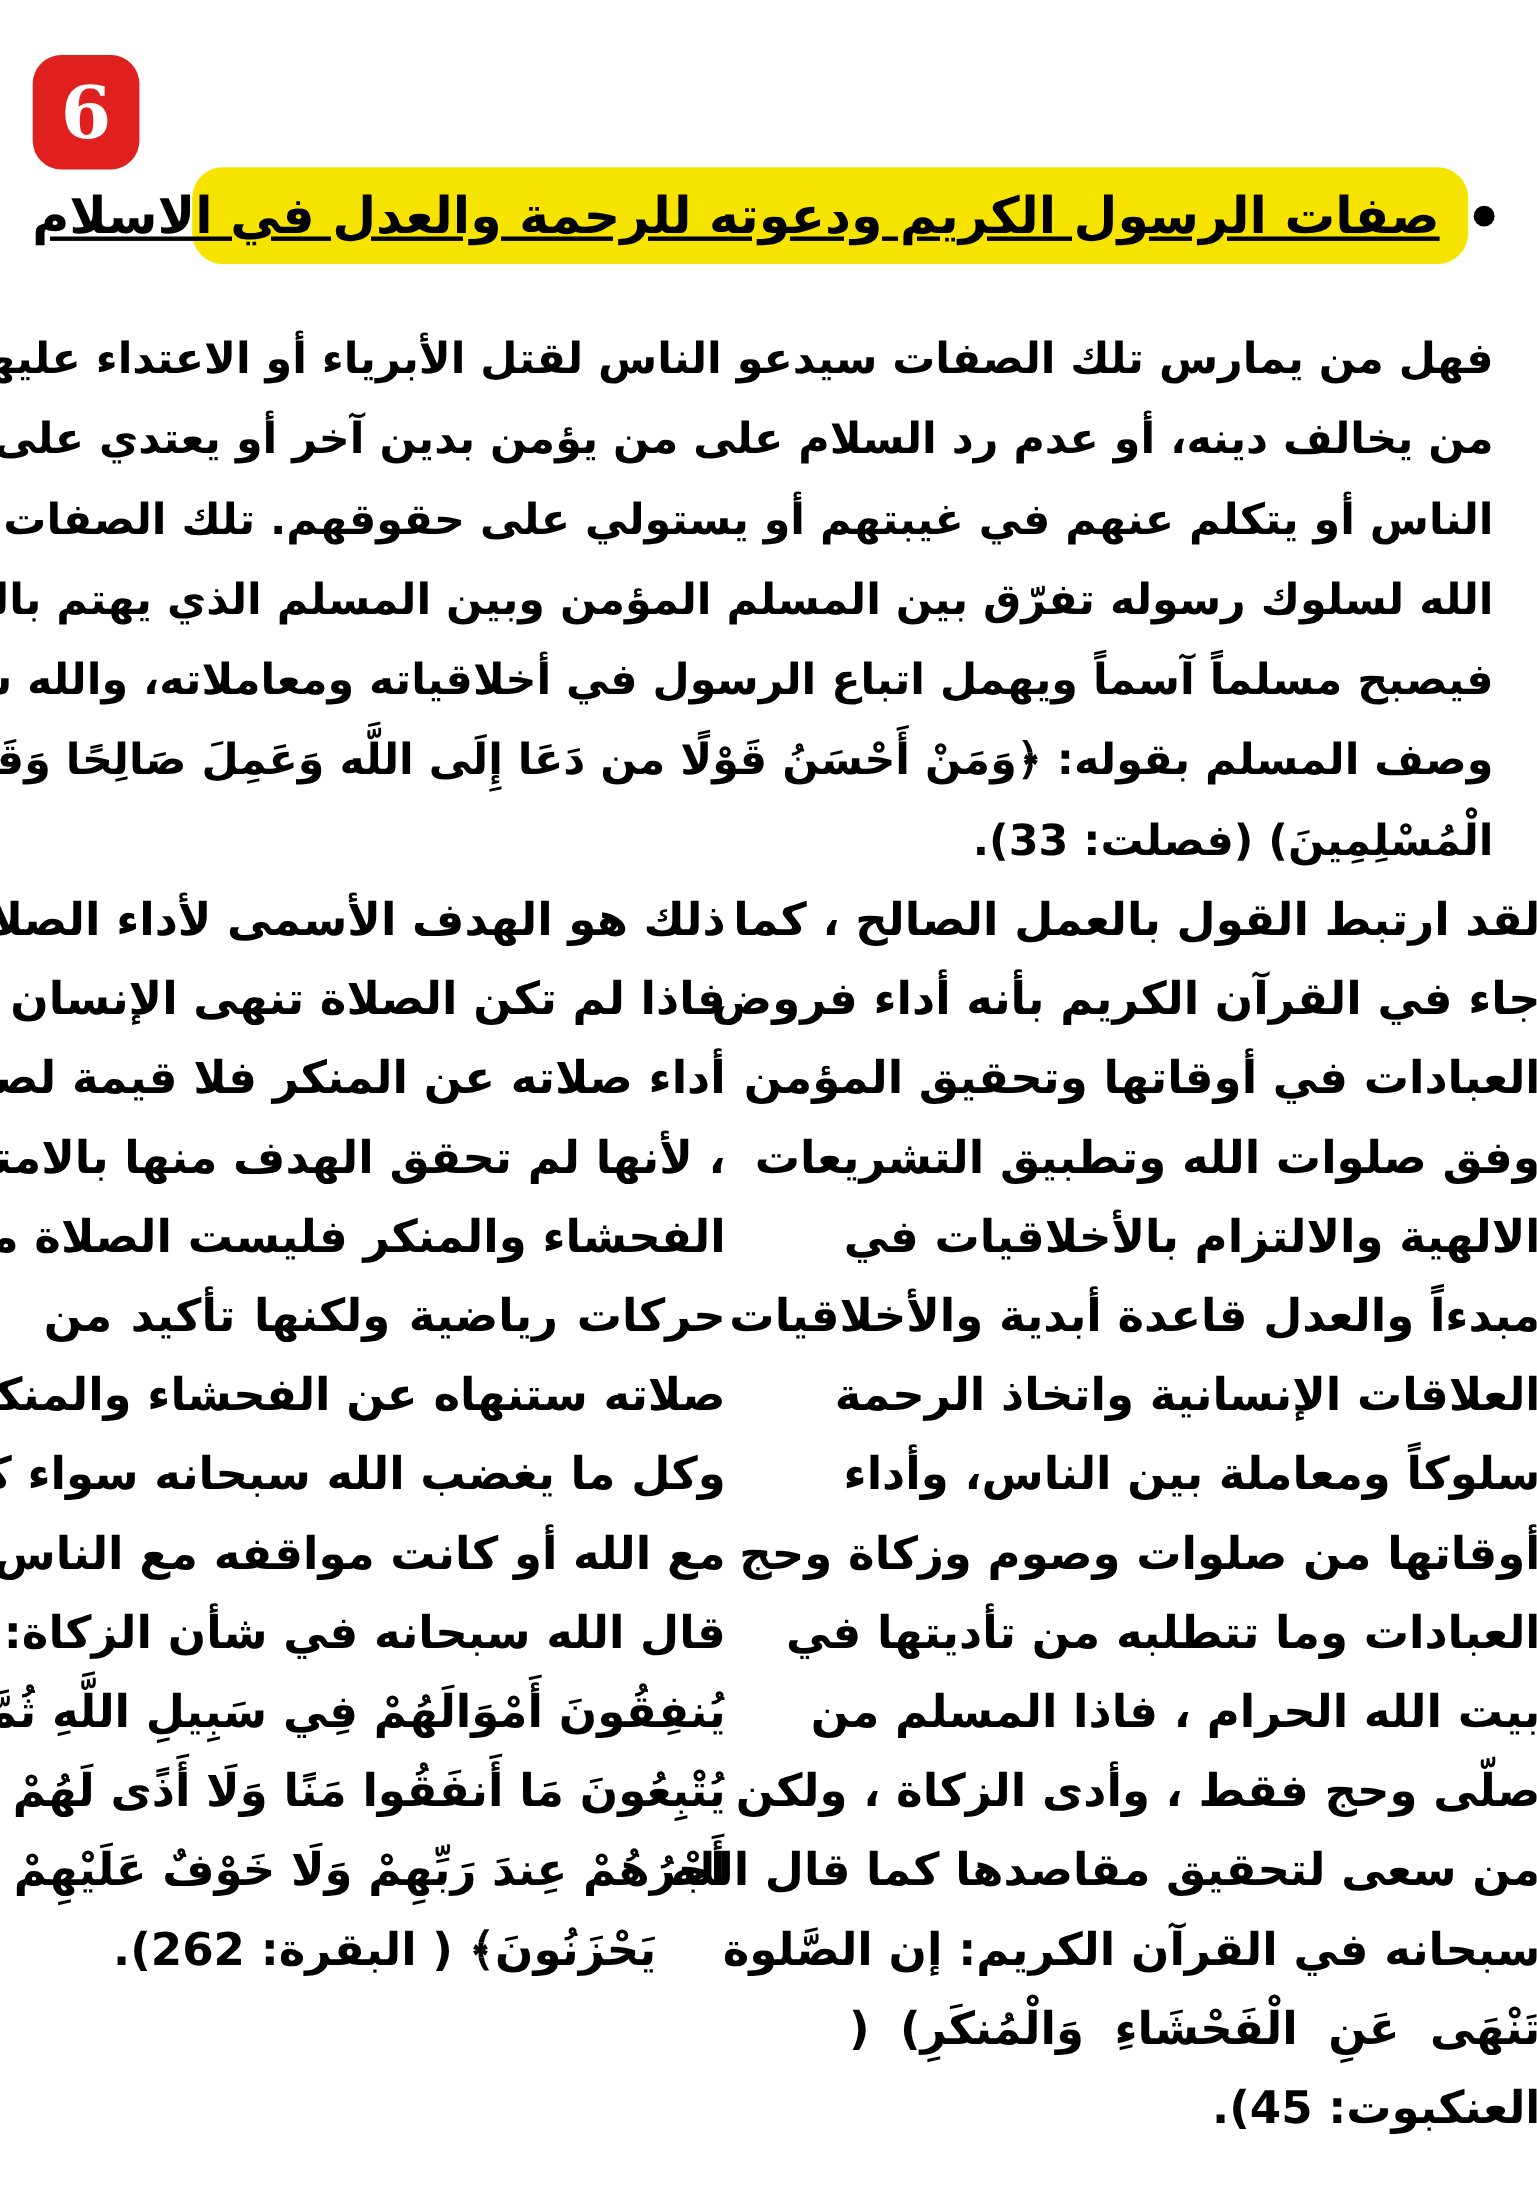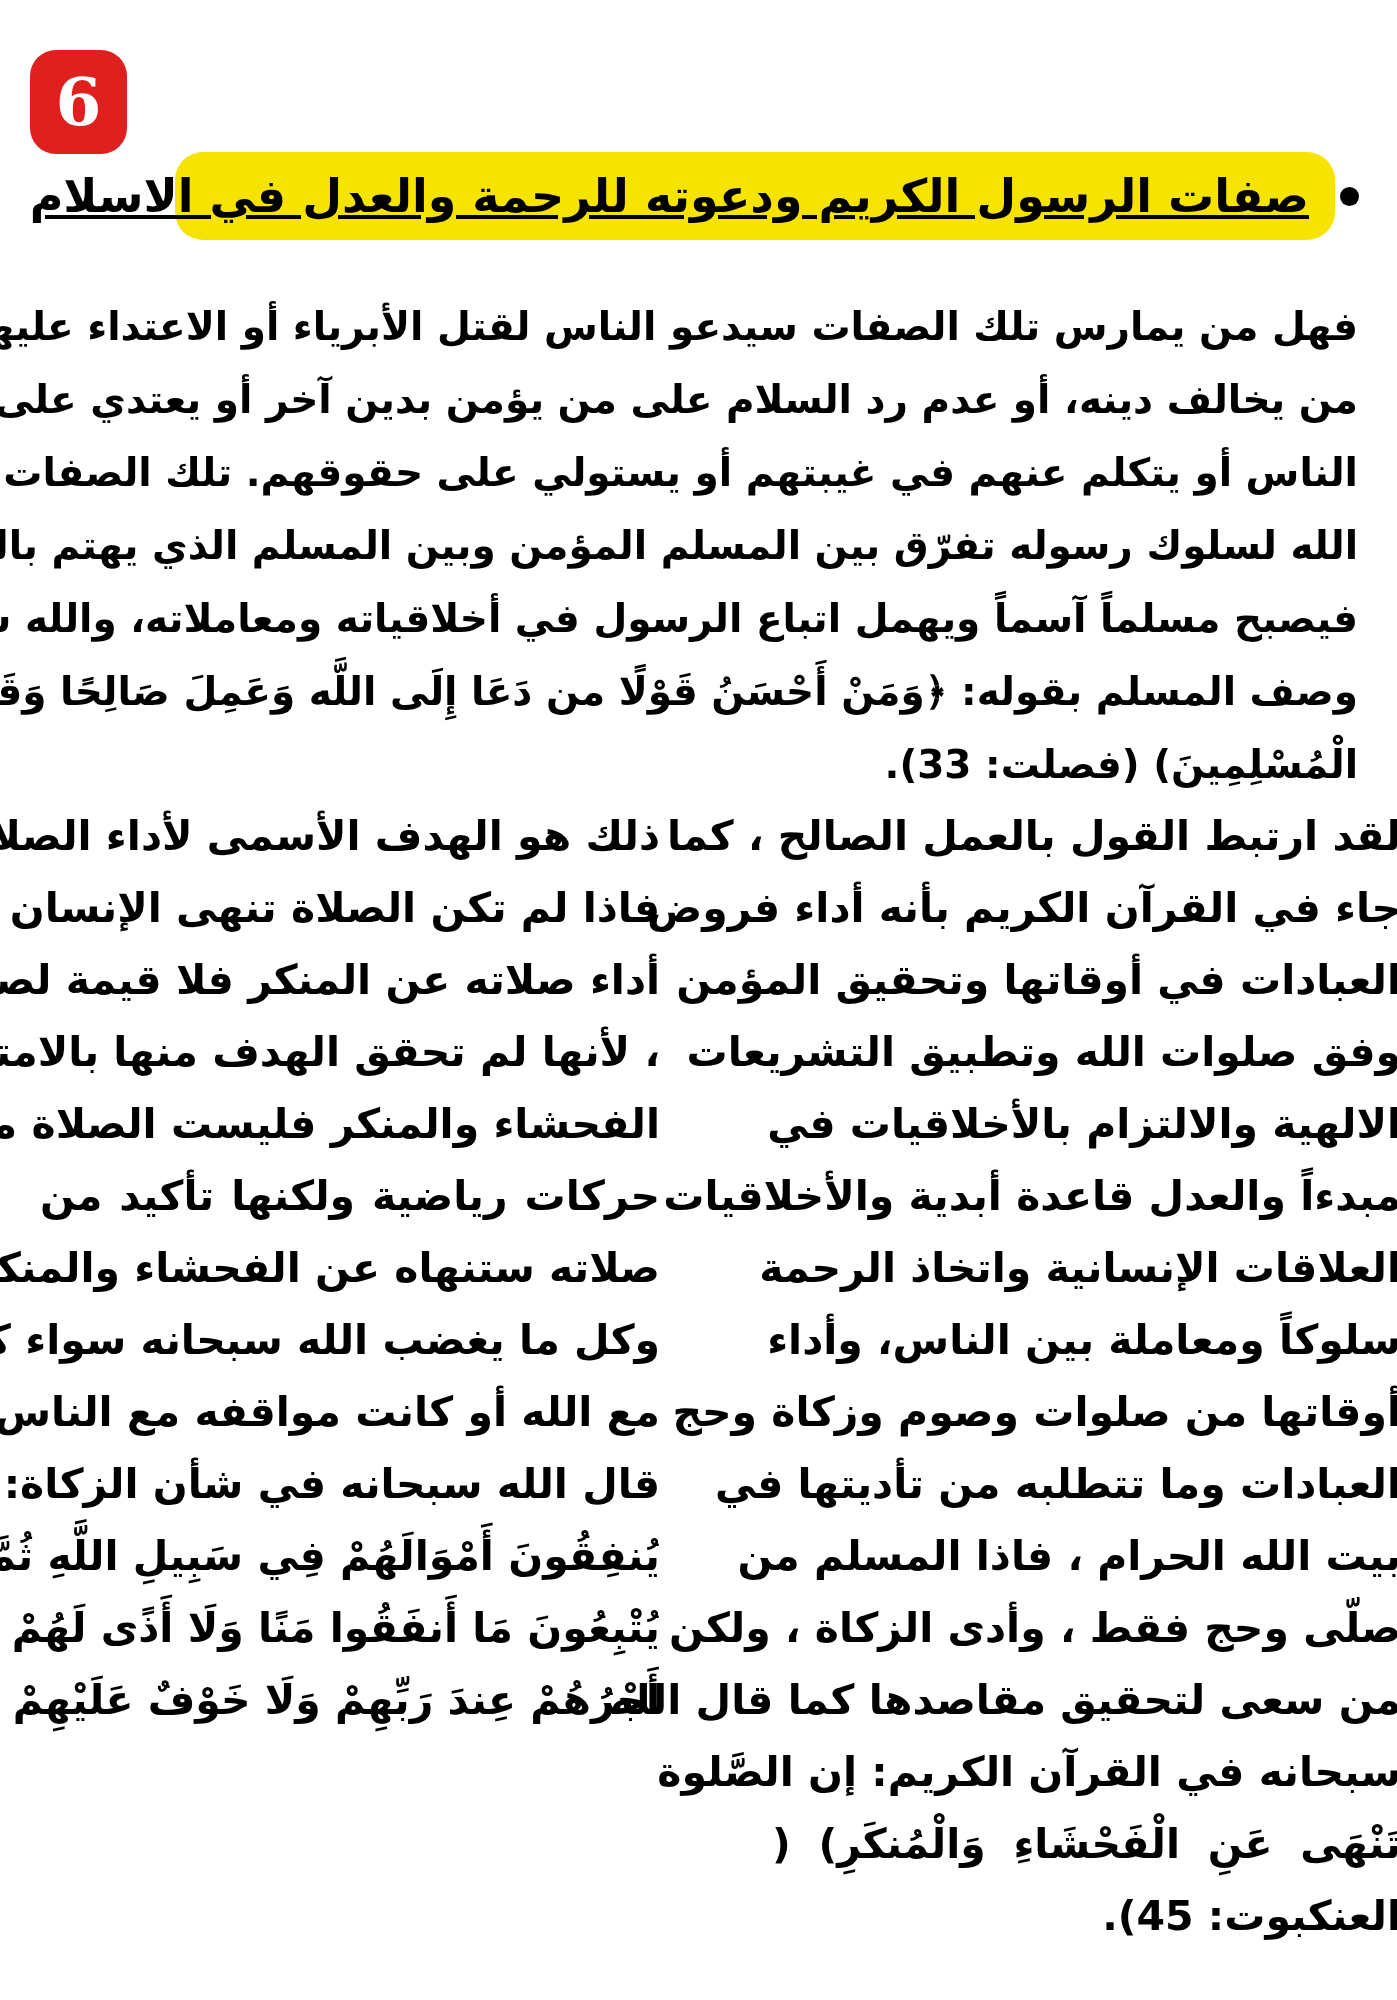--- a/index.html
+++ b/index.html
@@ -85,15 +85,16 @@
     <div class="ln">، لأنها لم تحقق الهدف منها بالامتناع عن</div>
     <div class="ln">الفحشاء والمنكر فليست الصلاة مجرد</div>
     <div class="ln">حركات رياضية ولكنها تأكيد من</div>
     <div class="ln">صلاته ستنهاه عن الفحشاء والمنكر</div>
     <div class="ln">وكل ما يغضب الله سبحانه سواء كان</div>
     <div class="ln">مع الله أو كانت مواقفه مع الناس كما</div>
     <div class="ln">قال الله سبحانه في شأن الزكاة: الَّذينَ</div>
     <div class="ln">يُنفِقُونَ أَمْوَالَهُمْ فِي سَبِيلِ اللَّهِ ثُمَّ لَا</div>
     <div class="ln">يُتْبِعُونَ مَا أَنفَقُوا مَنًا وَلَا أَذًى لَهُمْ</div>
     <div class="ln">أَجْرُهُمْ عِندَ رَبِّهِمْ وَلَا خَوْفٌ عَلَيْهِمْ وَلَا هُمْ</div>
+    <div class="ln center">يَحْزَنُونَ﴾ ( البقرة: 262).</div>
   </div>
 
 </div>
 
 </body></html>

